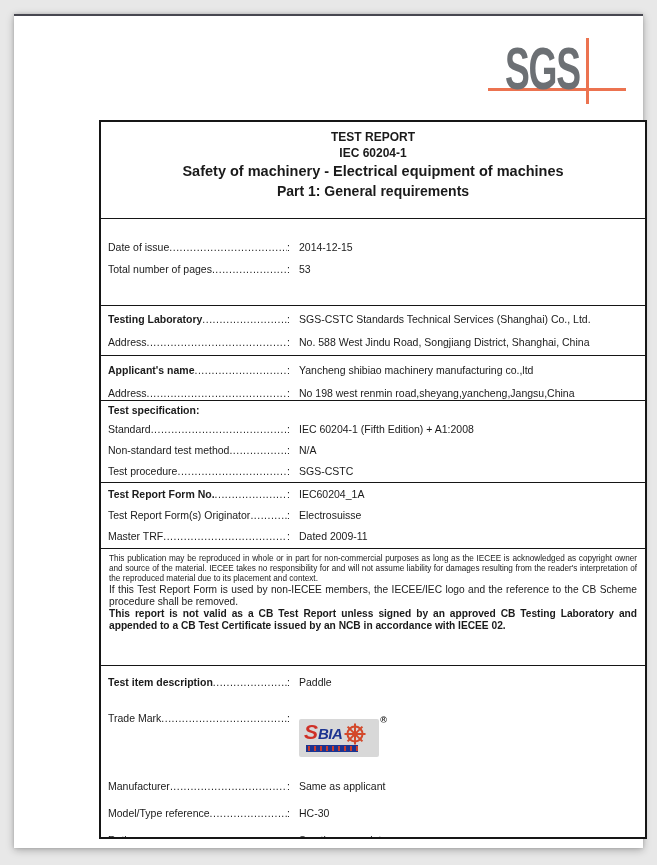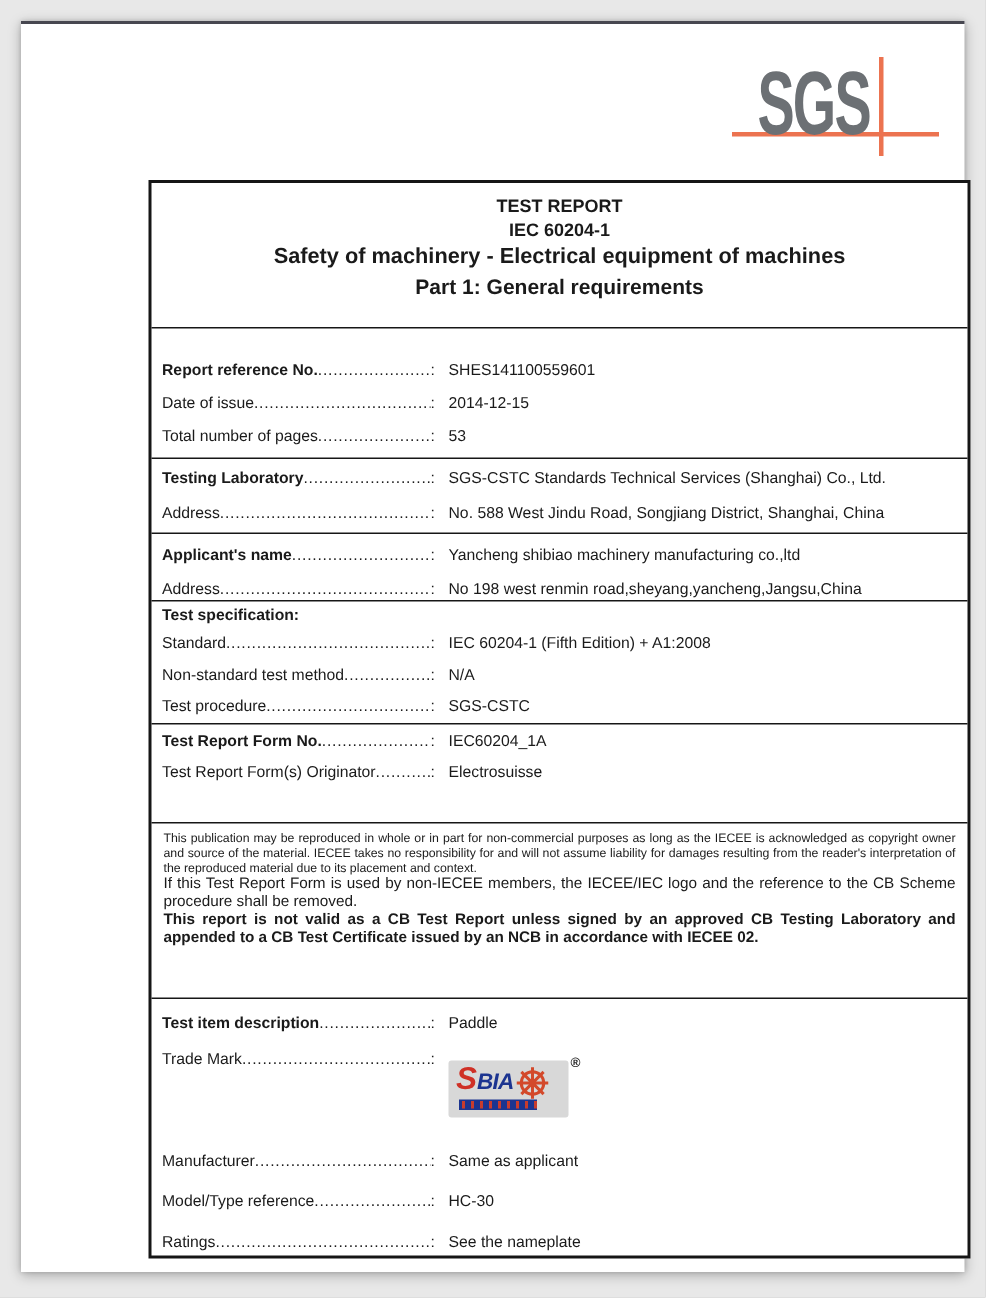--- a/index.html
+++ b/index.html
@@ -45,21 +45,21 @@
   .sec-spec  { height:82px; }
   .sec-trf   { height:66px; }
   .sec-copy  { height:117px; padding:4px 8px 0 8px; }
   .sec-item  { height:172px; padding-top:2px; }
 
   .row { display:flex; align-items:center; height:22px; font-size:10.5px; }
   .sec-ref .row { height:22px; }
   .sec-lab .row, .sec-app .row { height:23px; }
   .sec-spec .row, .sec-trf .row { height:21px; }
   .sec-item .row { height:27px; }
-  .row-tm { height:60px !important; align-items:flex-start !important; padding-top:5px; }
+  .row-tm { height:60px !important; align-items:flex-start !important; padding-top:5px;margin-top:12px; }
 
   .sec-heading { height:17px; display:flex; align-items:center; font-size:10.5px; font-weight:bold; }
 
   .lbl { display:flex; width:182px; flex-shrink:0; align-items:baseline; }
   .lbl.bold .lbl-text { font-weight:bold; }
   .lbl-text { white-space:nowrap; }
   .dots { flex:1 1 auto; overflow:hidden; white-space:nowrap; color:#1a1a1a; }
   .dots::before { content:"......................................................................................"; letter-spacing:0.5px; font-size:10.5px; }
   .colon::before { content:":"; }
   .val { margin-left:9px; white-space:nowrap; }
@@ -105,28 +105,20 @@
 
       <div class="section first title-block">
         <div class="t-small">TEST REPORT</div>
         <div class="t-small">IEC 60204-1</div>
         <div class="t-big">Safety of machinery - Electrical equipment of machines</div>
         <div class="t-big2">Part 1: General requirements</div>
       </div>
 
       <div class="section sec-ref">
         <div class="row">
-          <div class="lbl bold">
-              <span class="lbl-text">Report reference No.</span>
-              <span class="dots"></span>
-              <span class="colon"></span>
-            </div>
-          <div class="val">SHES141100559601</div>
-        </div>
-        <div class="row">
           <div class="lbl">
               <span class="lbl-text">Date of issue</span>
               <span class="dots"></span>
               <span class="colon"></span>
             </div>
           <div class="val">2014-12-15</div>
         </div>
         <div class="row">
           <div class="lbl">
               <span class="lbl-text">Total number of pages</span>
@@ -212,20 +204,28 @@
             </div>
           <div class="val">IEC60204_1A</div>
         </div>
         <div class="row">
           <div class="lbl">
               <span class="lbl-text">Test Report Form(s) Originator</span>
               <span class="dots"></span>
               <span class="colon"></span>
             </div>
           <div class="val">Electrosuisse</div>
+        </div>
+        <div class="row">
+          <div class="lbl">
+              <span class="lbl-text">Master TRF</span>
+              <span class="dots"></span>
+              <span class="colon"></span>
+            </div>
+          <div class="val">Dated 2009-11</div>
         </div>
       </div>
 
       <div class="section sec-copy">
         <div class="c-par c-fine">This publication may be reproduced in whole or in part for non-commercial purposes as long as the IECEE is acknowledged as copyright owner and source of the material. IECEE takes no responsibility for and will not assume liability for damages resulting from the reader's interpretation of the reproduced material due to its placement and context.</div>
         <div class="c-par c-norm">If this Test Report Form is used by non-IECEE members, the IECEE/IEC logo and the reference to the CB Scheme procedure shall be removed.</div>
         <div class="c-par c-bold">This report is not valid as a CB Test Report unless signed by an approved CB Testing Laboratory and appended to a CB Test Certificate issued by an NCB in accordance with IECEE 02.</div>
       </div>
 
       <div class="section sec-item">

